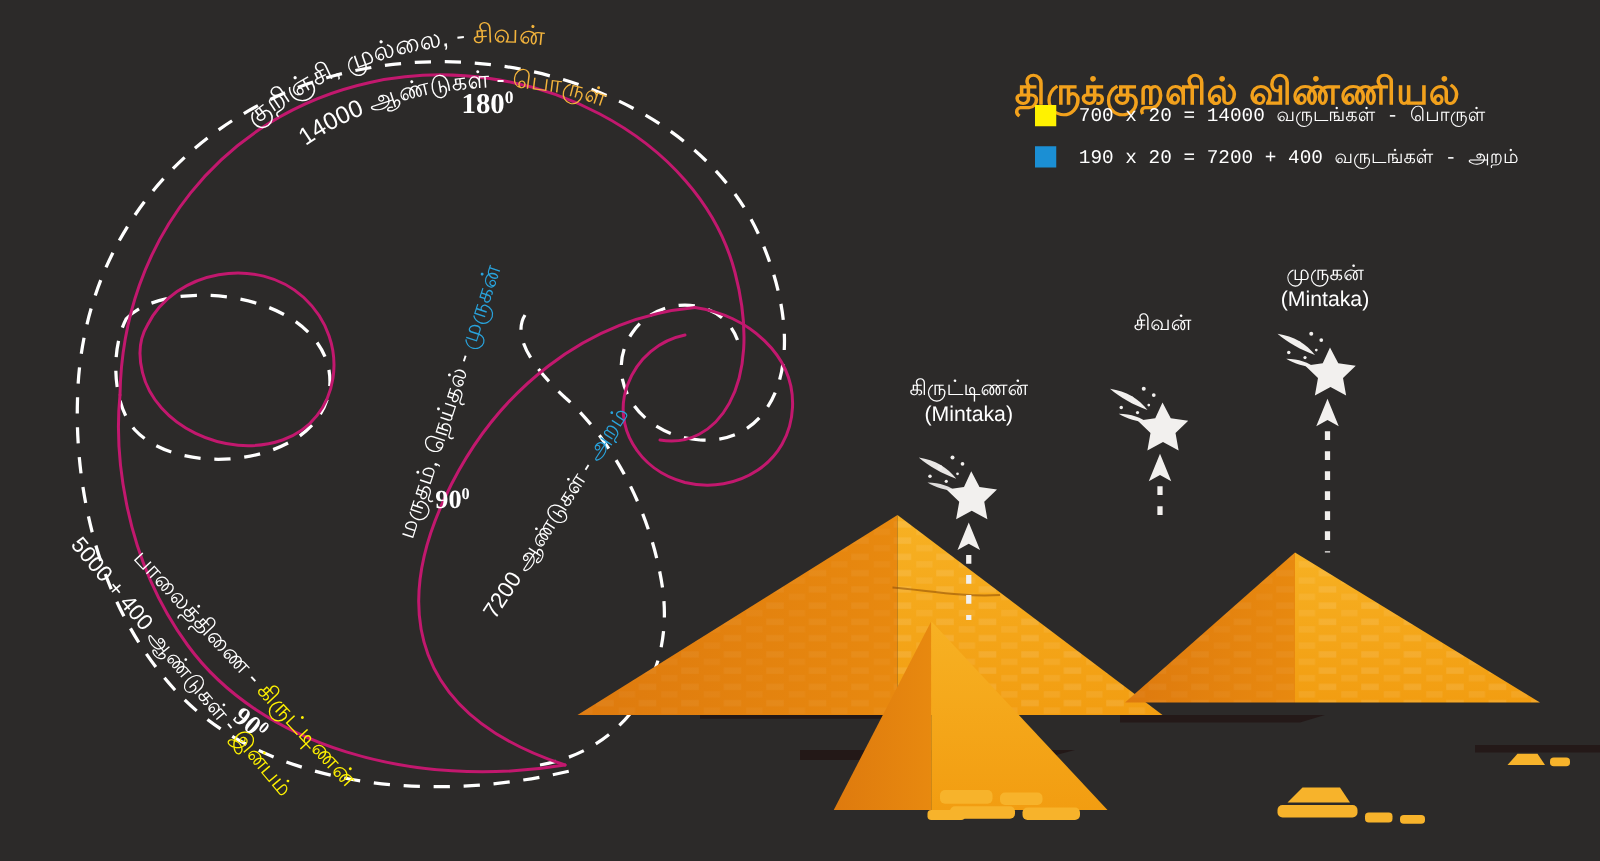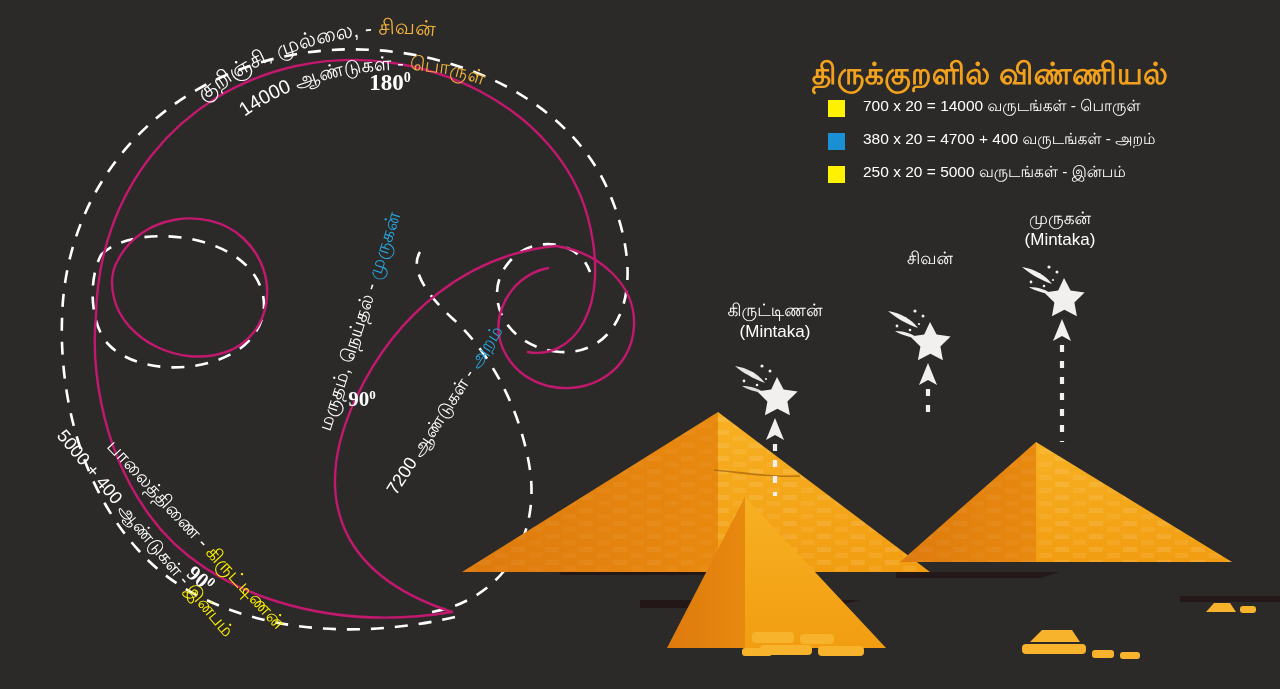--- a/index.html
+++ b/index.html
@@ -17,21 +17,21 @@
   .title{
     position:absolute;top:18px;left:0;width:580px;
     text-align:center;
     color:#F2A11C;
     font-size:30px;font-weight:bold;
     letter-spacing:.3px;
     line-height:1.1;
     margin-top:39px;
   }
   .legend{position:absolute;top:84px;left:128px;}
-  .legrow{display:flex;align-items:flex-end;height:33px;}
+  .legrow{display:flex;align-items:flex-start;height:33px;font-family:Liberation Mono, monospace;}
   .swatch{width:17px;height:17px;display:inline-block;margin-right:18px;flex:0 0 auto;}
   .legtext{color:#ffffff;font-size:15.5px;white-space:nowrap;}
 
   
   .starlabel{position:absolute;text-align:center;color:#fff;font-size:17px;line-height:1.25;white-space:nowrap;}
   .starlabel .ta{display:block;}
   .starlabel .en{display:block;text-align:center;}
 
   
   .ang{font-family:"Liberation Serif", serif;font-weight:bold;fill:#ffffff;}
@@ -300,25 +300,21 @@
   <div class="panel">
     <div class="title">திருக்குறளில் விண்ணியல்</div>
 
     <div class="legend">
       <div class="legrow">
         <span class="swatch" style="background:#FFF200"></span>
         <span class="legtext">700 x 20 = 14000 வருடங்கள் - பொருள்</span>
       </div>
       <div class="legrow">
         <span class="swatch" style="background:#1B8FD4"></span>
-        <span class="legtext">380 x 20 = 4700 + 400 வருடங்கள் - அறம்</span>
-      </div>
-      <div class="legrow">
-        <span class="swatch" style="background:#FFF200"></span>
-        <span class="legtext">250 x 20 = 5000 வருடங்கள் - இன்பம்</span>
+        <span class="legtext">190 x 20 = 7200 + 400 வருடங்கள் - அறம்</span>
       </div>
     </div>
   </div>
 
   <div class="starlabel" style="left:630px;top:300px;width:290px;">
     <span class="ta">கிருட்டிணன்</span>
     <span class="en">(Mintaka)</span>
   </div>
 
   <div class="starlabel" style="left:790px;top:248px;width:280px;">

